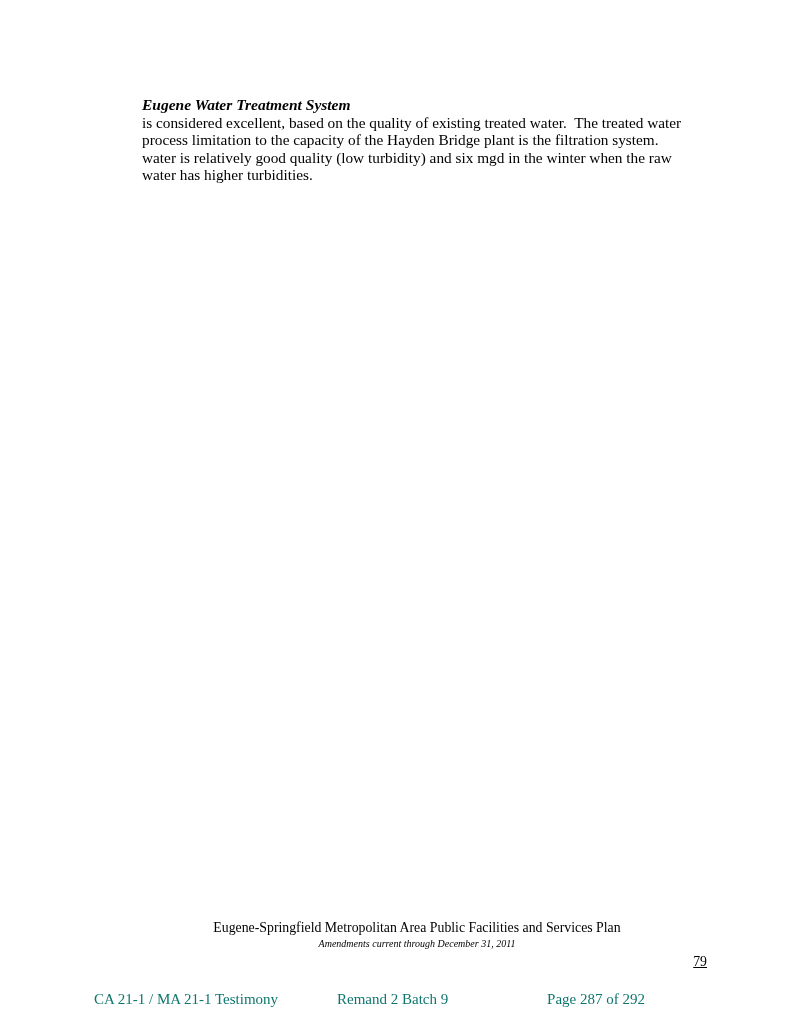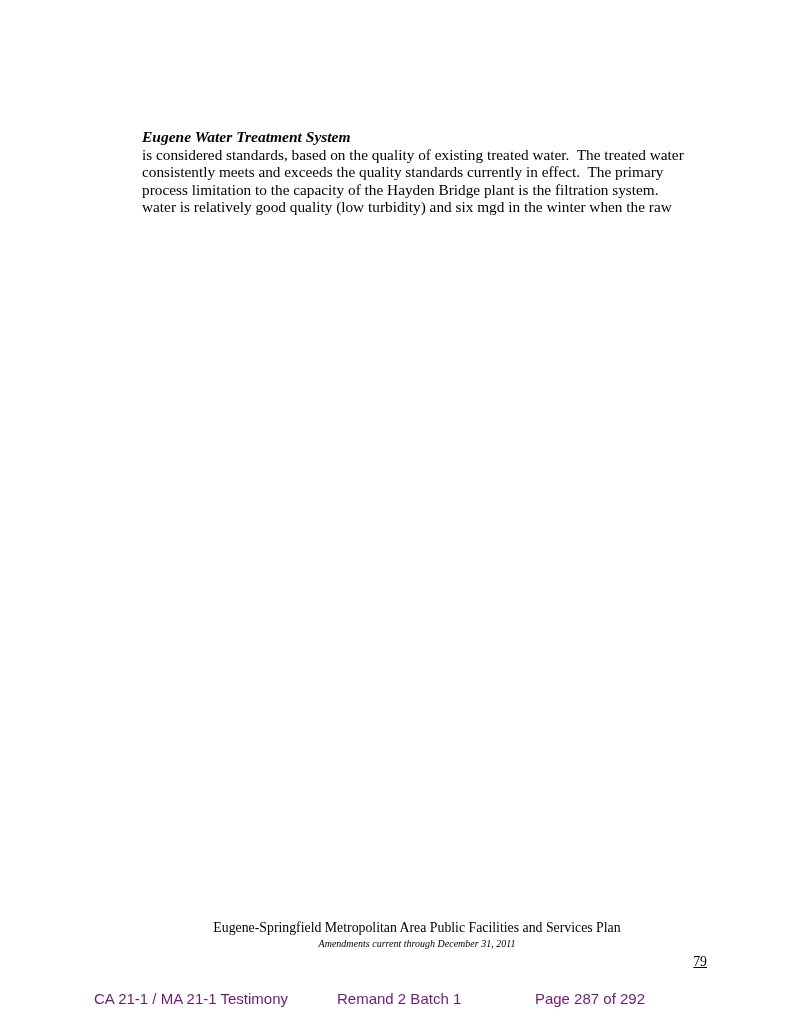--- a/index.html
+++ b/index.html
@@ -20,21 +20,20 @@
     position: absolute;
     left: 142px;
     top: 96px;
   }
   .heading {
     font-size: 15.5px;
     line-height: 18px;
     font-weight: bold;
     font-style: italic;
     white-space: pre;
-    margin-top: 32px;
   }
   .body-line {
     font-size: 15.3px;
     line-height: 17.3px;
     white-space: pre;
   }
   .italic {
     font-style: italic;
   }
   .footer-center {
@@ -63,52 +62,52 @@
     font-size: 13.8px;
     line-height: 17px;
     text-decoration: underline;
   }
   .stamp {
     position: absolute;
     top: 990px;
     left: 0;
     width: 740px;
     height: 20px;
-    font-family: Liberation Sans, sans-serif;
+    font-family: Liberation Serif, serif;
     font-size: 15px;
     line-height: 18px;
-    color: #701a75;
+    color: #0f766e;
     white-space: pre;
   }
   .stamp-left   { position: absolute; left: 94px;  top: 0; }
   .stamp-center { position: absolute; left: 337px; top: 0; }
   .stamp-right  { position: absolute; right: 95px; top: 0; }
 </style>
 </head>
 <body>
 
 <div class="page">
 
   <div class="content">
     <div class="heading">Eugene Water Treatment System</div>
 
-    <div class="body-line">is considered standards, based on the quality of existing treated water.  The treated water</div>
-    <div class="body-line">consistently meets and exceeds the quality standards currently in effect.  The primary</div>
+    <div class="body-line">is considered excellent, based on the quality of existing treated water.  The treated water</div>
     <div class="body-line">process limitation to the capacity of the Hayden Bridge plant is the filtration system.</div>
 
 
     <div class="body-line">water is relatively good quality (low turbidity) and six mgd in the winter when the raw</div>
+    <div class="body-line">water has higher turbidities.</div>
   </div>
 
   <div class="footer-center">
     <div class="plan-title">Eugene-Springfield Metropolitan Area Public Facilities and Services Plan</div>
     <div class="amendments">Amendments current through December 31, 2011</div>
   </div>
 
   <div class="page-number">79</div>
 
   <div class="stamp">
     <span class="stamp-left">CA 21-1 / MA 21-1 Testimony</span>
-    <span class="stamp-center">Remand 2 Batch 1</span>
+    <span class="stamp-center">Remand 2 Batch 9</span>
     <span class="stamp-right">Page 287 of 292</span>
   </div>
 
 </div>
 
 </body></html>

